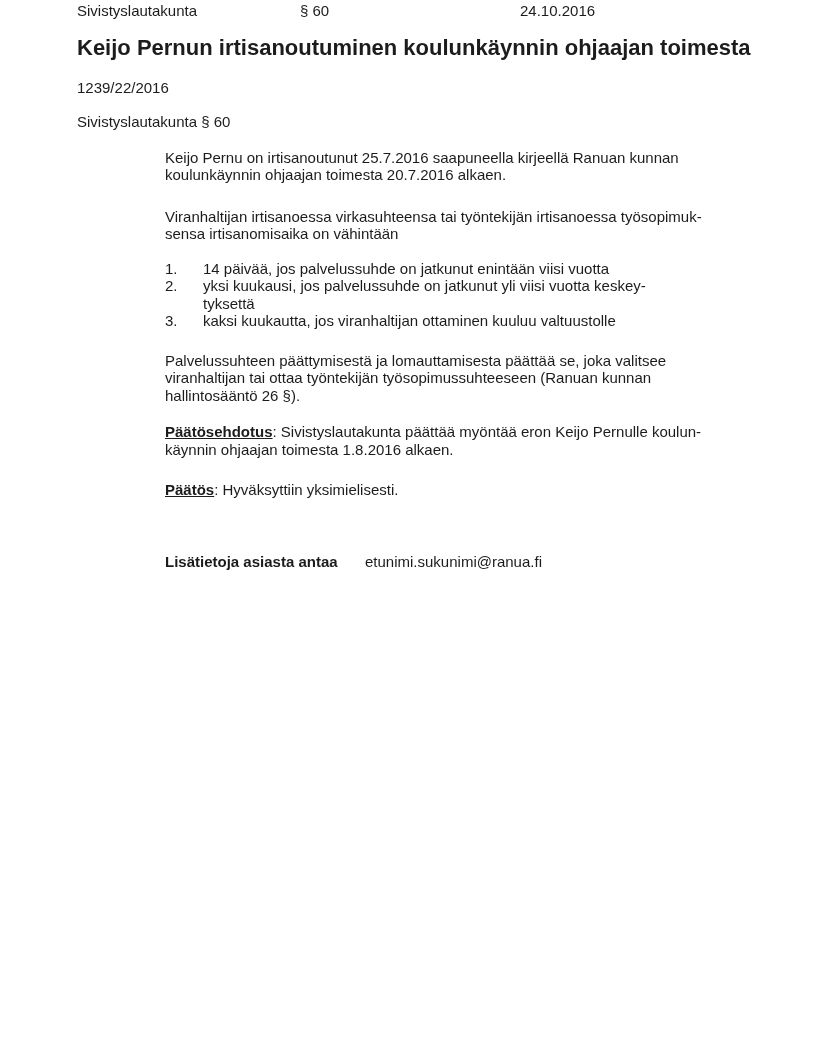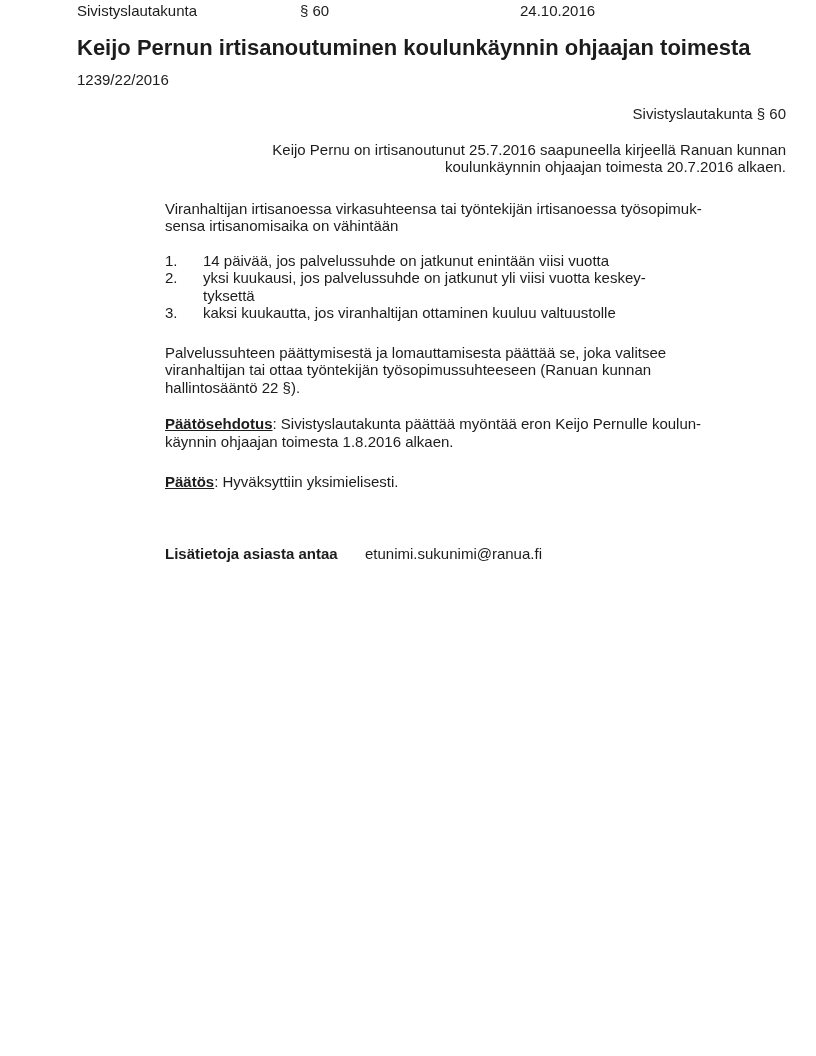--- a/index.html
+++ b/index.html
@@ -26,24 +26,24 @@
     align-items: baseline;
   }
   .doc-header .committee { width: 223px; }
   .doc-header .section-mark { width: 220px; }
   .doc-title {
     margin-top: 18px;
     font-size: 22px;
     font-weight: bold;
     line-height: 19px;
   }
-  .case-number { margin-top: 14px; }
-  .subheading { margin-top: 17px; text-align: right; }
+  .case-number { margin-top: 22px; }
+  .subheading { margin-top: 17px; }
   .body-block { margin-left: 88px; }
-  .p1 { margin-top: 18px; text-align: right; }
+  .p1 { margin-top: 18px; }
   .p2 { margin-top: 24px; }
   .num-list { margin-top: 17px; }
   .num-list .row { display: flex; }
   .num-list .num { width: 38px; flex: 0 0 38px; }
   .num-list .txt { flex: 1; }
   .p3 { margin-top: 24px; }
   .p4 { margin-top: 22px; }
   .decision-proposal { margin-top: 19px; }
   .decision { margin-top: 23px; }
   .label-emph {
@@ -92,21 +92,21 @@
     </div>
     <div class="row">
       <span class="num">3.</span>
       <span class="txt pre">kaksi kuukautta, jos viranhaltijan ottaminen kuuluu valtuustolle</span>
     </div>
   </div>
 
 
   <div class="body-block p4 pre">Palvelussuhteen päättymisestä ja lomauttamisesta päättää se, joka valitsee
 viranhaltijan tai ottaa työntekijän työsopimussuhteeseen (Ranuan kunnan
-hallintosääntö 22 §).</div>
+hallintosääntö 26 §).</div>
 
   <div class="body-block decision-proposal pre"><span class="label-emph">Päätösehdotus</span><span class="pre">: Sivistyslautakunta päättää myöntää eron Keijo Pernulle koulun-
 käynnin ohjaajan toimesta 1.8.2016 alkaen.</span></div>
 
   <div class="body-block decision pre"><span class="label-emph">Päätös</span><span class="pre">: Hyväksyttiin yksimielisesti.</span></div>
 
   <div class="body-block contact">
     <span class="contact-label">Lisätietoja asiasta antaa</span>
     <span class="contact-values">
       <div>etunimi.sukunimi@ranua.fi</div>

